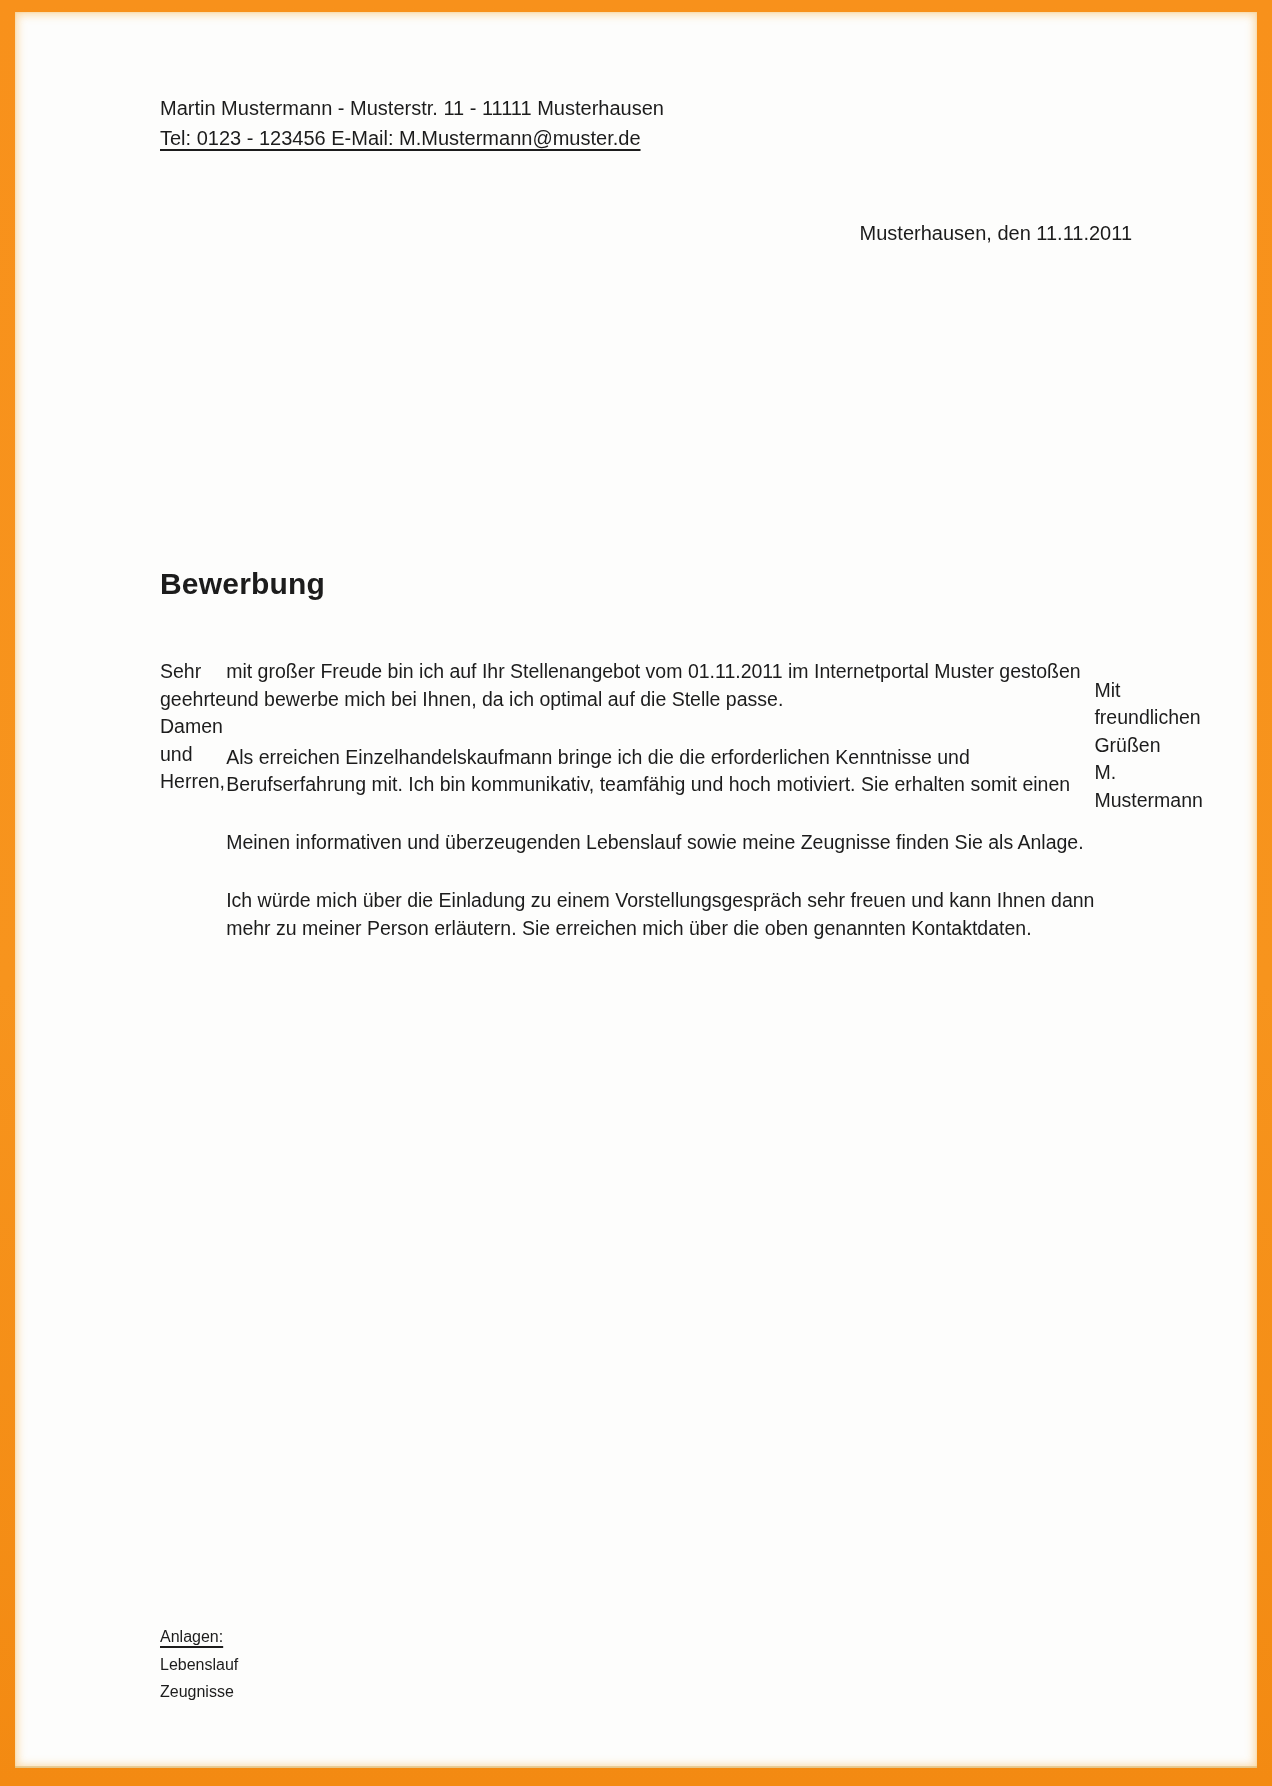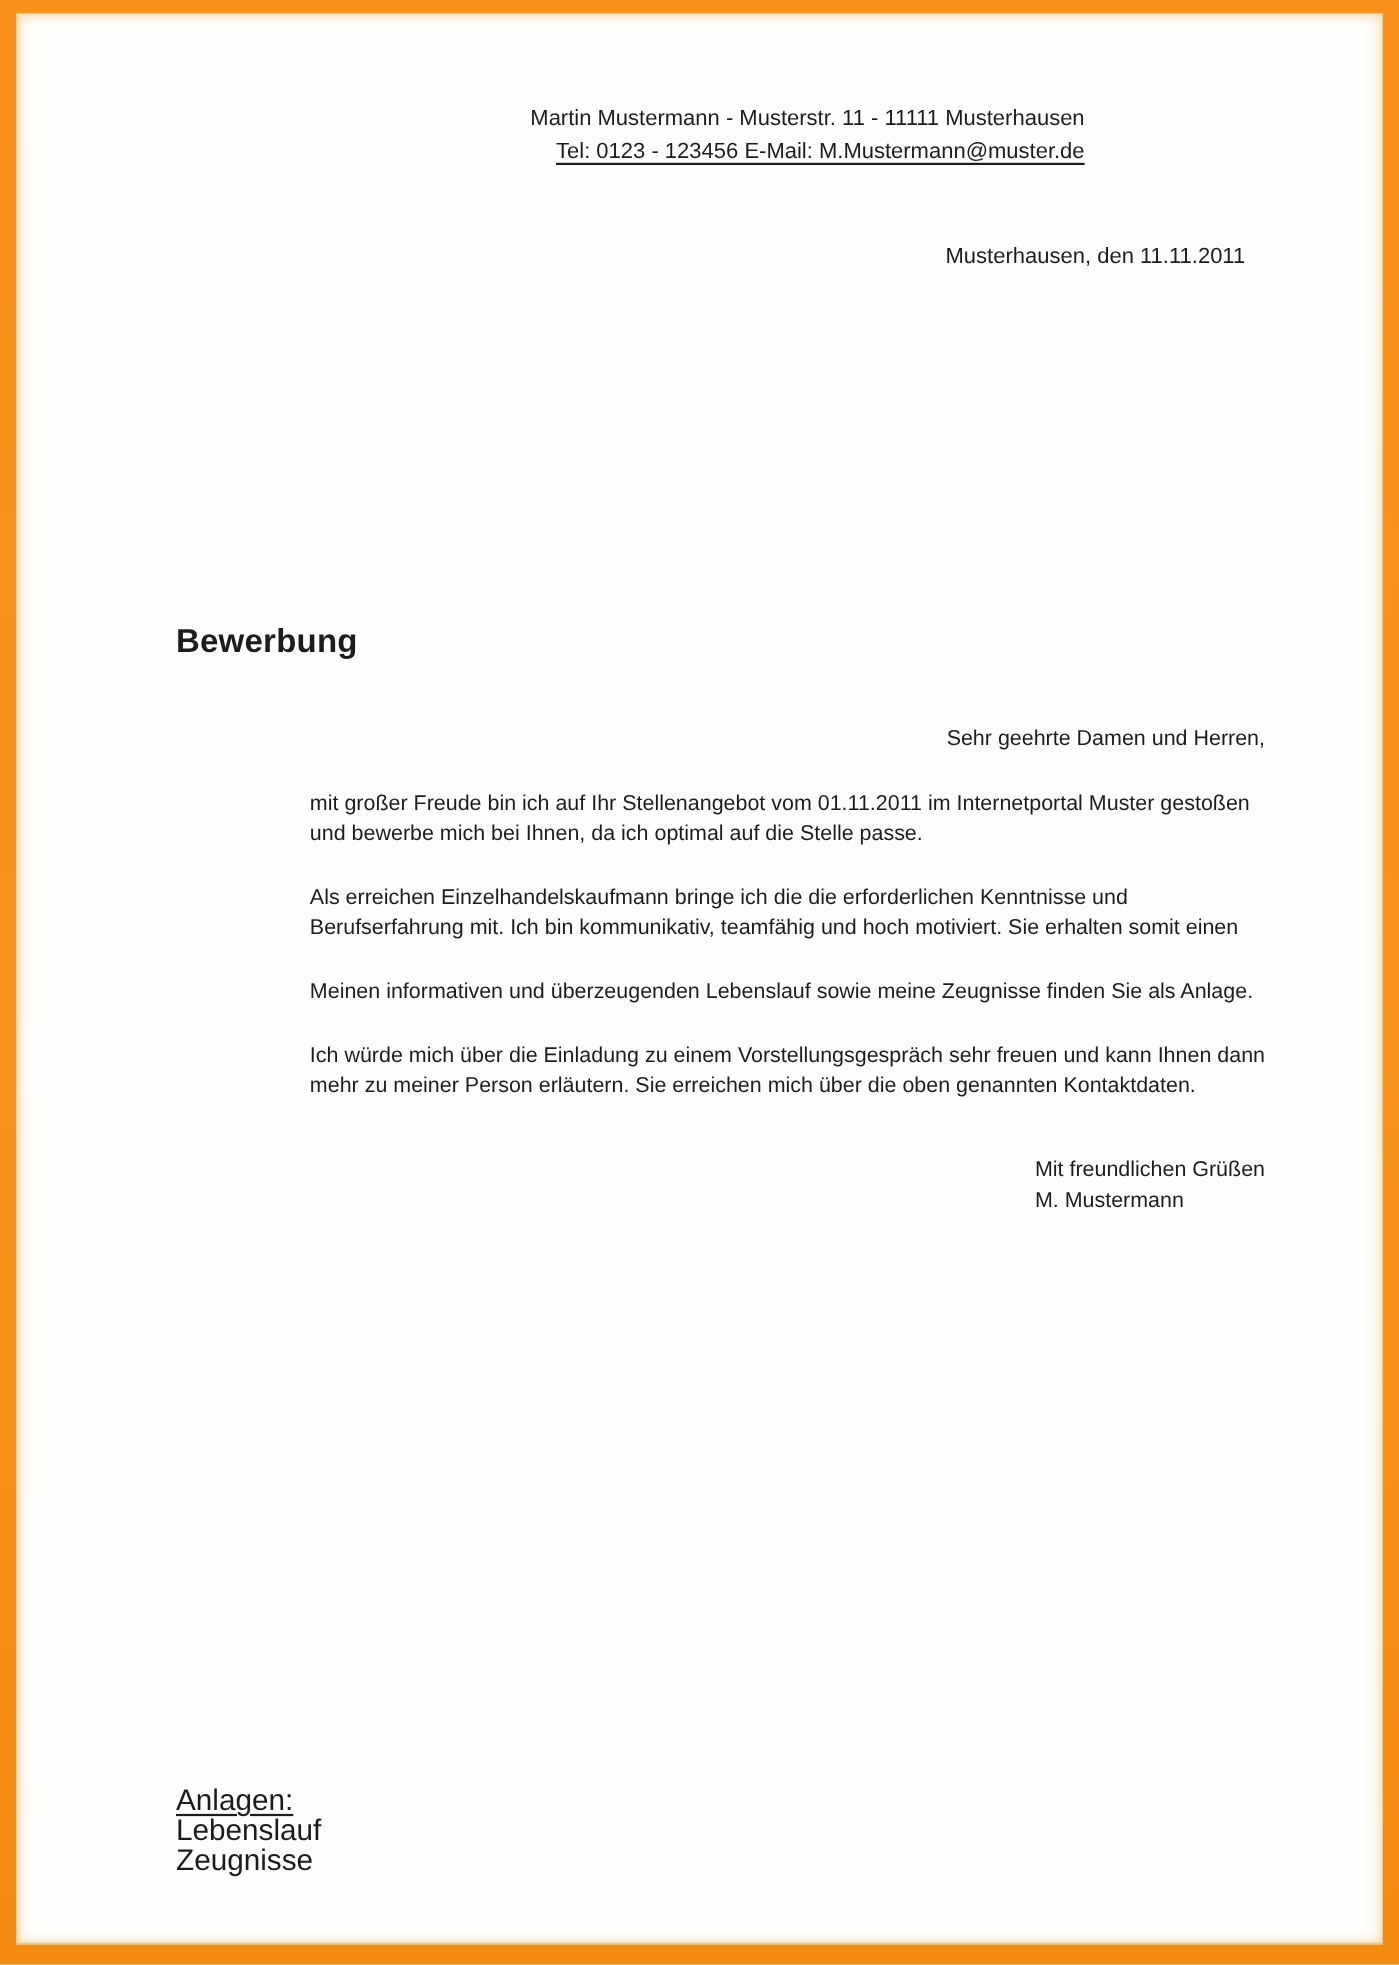--- a/index.html
+++ b/index.html
@@ -27,21 +27,21 @@
     top: 12px; left: 15px; right: 15px; bottom: 18px;
     background: var(--page-bg);
     box-shadow:
       inset 0 0 10px 2px rgba(250, 183, 80, 0.55),
       inset 0 -2px 0 0 rgba(176, 146, 58, 0.35),
       inset 0 0 2px 0 rgba(205, 165, 70, 0.4);
   }
   .header {
     position: absolute;
     top: 81px; left: 145px; width: 826px;
-    text-align: right;
+    text-align: left;
     font-size: 20px;
     line-height: 30px;
   }
   .underlined {
     text-decoration: underline;
     text-decoration-thickness: 2px;
     text-underline-offset: 4px;
   }
   .date {
     position: absolute;
@@ -63,31 +63,29 @@
     font-weight: bold;
     line-height: 40px;
     letter-spacing: 0.2px;
   }
   .letter-body {
     position: absolute;
     top: 646px; left: 145px; width: 990px;
     font-size: 19.5px;
     line-height: 27.5px;
     display: flex;
-    flex-direction: column;
-    align-items: flex-end;
   }
   .salutation { margin-bottom: 31.5px; }
   .para { margin-bottom: 30.5px; }
   .line { white-space: nowrap; }
   .closing { margin-top: 18.5px; }
   .attachments {
     position: absolute;
     top: 1611px; left: 145px;
-    font-size: 27px;
+    font-size: 16px;
     line-height: 27.5px;
   }
 </style>
 </head>
 <body>
 
 <div class="scan">
   <div class="page">
 
     <div class="header">

